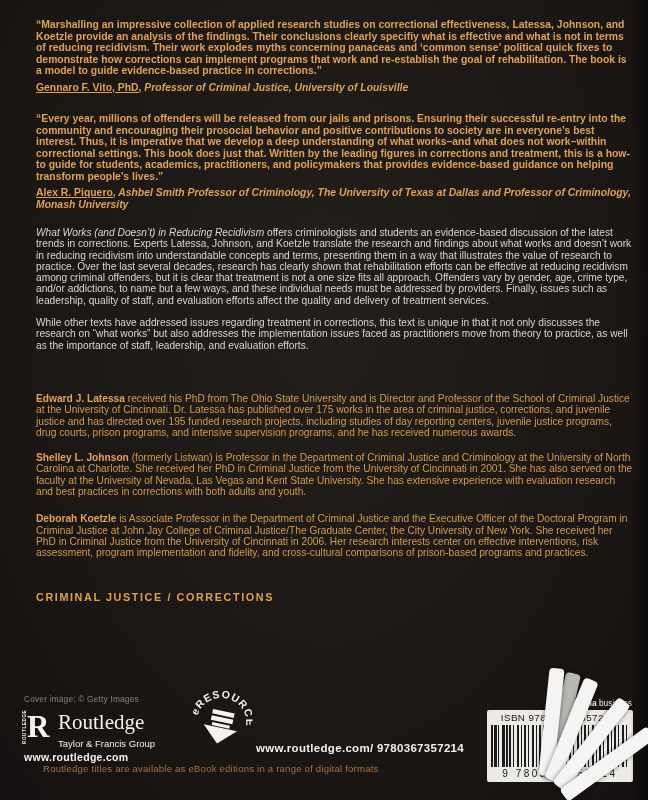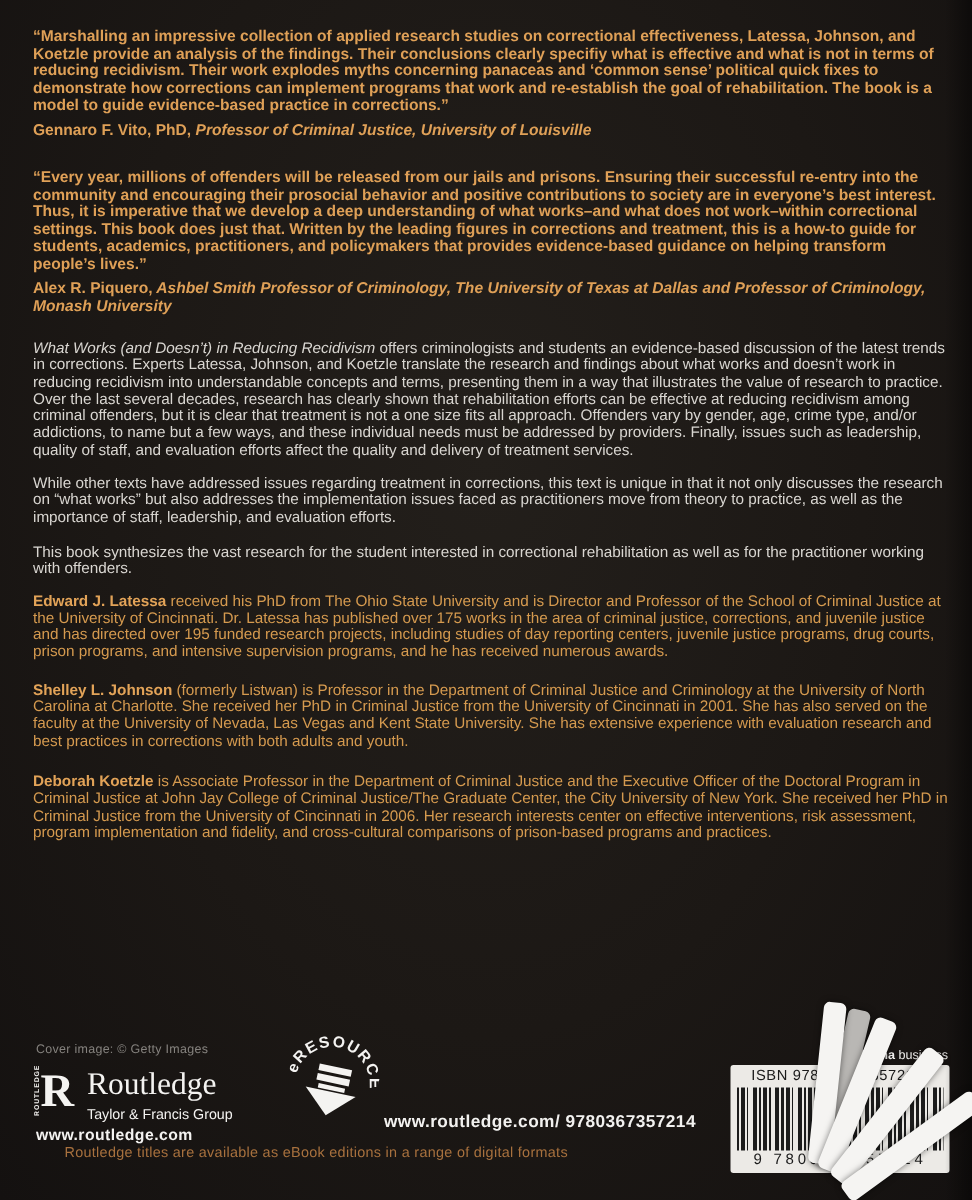--- a/index.html
+++ b/index.html
@@ -4,35 +4,35 @@
 <style>
   html,body{margin:0;padding:0;}
   body{
     width:648px;height:800px;position:relative;overflow:hidden;
     background:radial-gradient(ellipse at 50% 38%, #231f1b 0%, #1c1815 55%, #141110 100%);
     font-family:"Liberation Sans", sans-serif;
     -webkit-font-smoothing:antialiased;
   }
   .edge-shade{position:absolute;top:0;right:0;width:18px;height:100%;
     background:linear-gradient(90deg, rgba(0,0,0,0) 0%, rgba(0,0,0,.45) 100%);}
-  .content{position:absolute;left:22px;right:14px;top:0;}
+  .content{position:absolute;left:36px;right:14px;top:0;}
   .quote{color:#dfa057;font-weight:bold;font-size:10.4px;line-height:11.5px;margin:0;}
   .q1{margin-top:19px;}
   .q2{margin-top:20px;}
   .attr{margin:5px 0 0 0;font-size:10.4px;line-height:11.5px;color:#dfa057;}
-  .attr .name{font-weight:bold;}
+  .attr .name{font-weight:bold;text-decoration:underline;}
   .attr .role{font-style:italic;font-weight:bold;}
   .body-p{color:#d9d6d1;font-size:10.2px;line-height:11.3px;margin:0;}
   .p1{margin-top:17px;}
   .p2{margin-top:11px;}
   .p3{margin-top:12px;}
   .title-it{font-style:italic;}
   .bio{color:#d59a4f;font-size:10.2px;line-height:11.3px;margin:0;}
   .bio .name{font-weight:bold;color:#e2a358;}
-  .bio1{margin-top:10px;}
+  .bio1{margin-top:42px;}
   .bio2{margin-top:14px;}
   .bio3{margin-top:16px;}
   .category{margin-top:32px;color:#e0a050;font-weight:bold;font-size:10.8px;letter-spacing:1.6px;}
 
   
   .credit{position:absolute;left:24px;top:694px;color:#85827e;font-size:8.3px;letter-spacing:.2px;text-align:right;}
   .logo-block{position:absolute;left:22px;top:711px;display:flex;align-items:flex-start;}
   .r-mark{position:relative;width:30px;height:36px;}
   .r-vert{position:absolute;left:0;top:3px;writing-mode:vertical-rl;transform:rotate(180deg);
     font-size:4.6px;letter-spacing:.6px;color:#f4f3f1;font-weight:bold;height:30px;line-height:6px;}
@@ -71,26 +71,26 @@
 <div class="content">
 
   <p class="quote q1">“Marshalling an impressive collection of applied research studies on correctional effectiveness, Latessa, Johnson, and Koetzle provide an analysis of the findings. Their conclusions clearly specifiy what is effective and what is not in terms of reducing recidivism. Their work explodes myths concerning panaceas and ‘common sense’ political quick fixes to demonstrate how corrections can implement programs that work and re-establish the goal of rehabilitation. The book is a model to guide evidence-based practice in corrections.”</p>
   <p class="attr"><span class="name">Gennaro F. Vito, PhD,</span><span class="role"> Professor of Criminal Justice, University of Louisville</span></p>
 
   <p class="quote q2">“Every year, millions of offenders will be released from our jails and prisons. Ensuring their successful re-entry into the community and encouraging their prosocial behavior and positive contributions to society are in everyone’s best interest. Thus, it is imperative that we develop a deep understanding of what works–and what does not work–within correctional settings. This book does just that. Written by the leading figures in corrections and treatment, this is a how-to guide for students, academics, practitioners, and policymakers that provides evidence-based guidance on helping transform people’s lives.”</p>
   <p class="attr"><span class="name">Alex R. Piquero,</span><span class="role"> Ashbel Smith Professor of Criminology, The University of Texas at Dallas and Professor of Criminology, Monash University</span></p>
 
   <p class="body-p p1"><span class="title-it">What Works (and Doesn’t) in Reducing Recidivism</span><span> offers criminologists and students an evidence-based discussion of the latest trends in corrections. Experts Latessa, Johnson, and Koetzle translate the research and findings about what works and doesn’t work in reducing recidivism into understandable concepts and terms, presenting them in a way that illustrates the value of research to practice. Over the last several decades, research has clearly shown that rehabilitation efforts can be effective at reducing recidivism among criminal offenders, but it is clear that treatment is not a one size fits all approach. Offenders vary by gender, age, crime type, and/or addictions, to name but a few ways, and these individual needs must be addressed by providers. Finally, issues such as leadership, quality of staff, and evaluation efforts affect the quality and delivery of treatment services.</span></p>
   <p class="body-p p2">While other texts have addressed issues regarding treatment in corrections, this text is unique in that it not only discusses the research on “what works” but also addresses the implementation issues faced as practitioners move from theory to practice, as well as the importance of staff, leadership, and evaluation efforts.</p>
-  <p class="body-p p3">This book synthesizes the vast research for the student interested in correctional rehabilitation as well as for the practitioner working with offenders.</p>
 
   <p class="bio bio1"><span class="name">Edward J. Latessa</span><span> received his PhD from The Ohio State University and is Director and Professor of the School of Criminal Justice at the University of Cincinnati. Dr. Latessa has published over 175 works in the area of criminal justice, corrections, and juvenile justice and has directed over 195 funded research projects, including studies of day reporting centers, juvenile justice programs, drug courts, prison programs, and intensive supervision programs, and he has received numerous awards.</span></p>
   <p class="bio bio2"><span class="name">Shelley L. Johnson</span><span> (formerly Listwan) is Professor in the Department of Criminal Justice and Criminology at the University of North Carolina at Charlotte. She received her PhD in Criminal Justice from the University of Cincinnati in 2001. She has also served on the faculty at the University of Nevada, Las Vegas and Kent State University. She has extensive experience with evaluation research and best practices in corrections with both adults and youth.</span></p>
   <p class="bio bio3"><span class="name">Deborah Koetzle</span><span> is Associate Professor in the Department of Criminal Justice and the Executive Officer of the Doctoral Program in Criminal Justice at John Jay College of Criminal Justice/The Graduate Center, the City University of New York. She received her PhD in Criminal Justice from the University of Cincinnati in 2006. Her research interests center on effective interventions, risk assessment, program implementation and fidelity, and cross-cultural comparisons of prison-based programs and practices.</span></p>
 
+  <div class="category">CRIMINAL JUSTICE / CORRECTIONS</div>
 </div>
 
 <div class="credit">Cover image: © Getty Images</div>
 
 <div class="logo-block">
   <div class="r-mark">
     <span class="r-vert">ROUTLEDGE</span>
     <span class="r-big">R</span>
   </div>
   <div class="wordmark">

